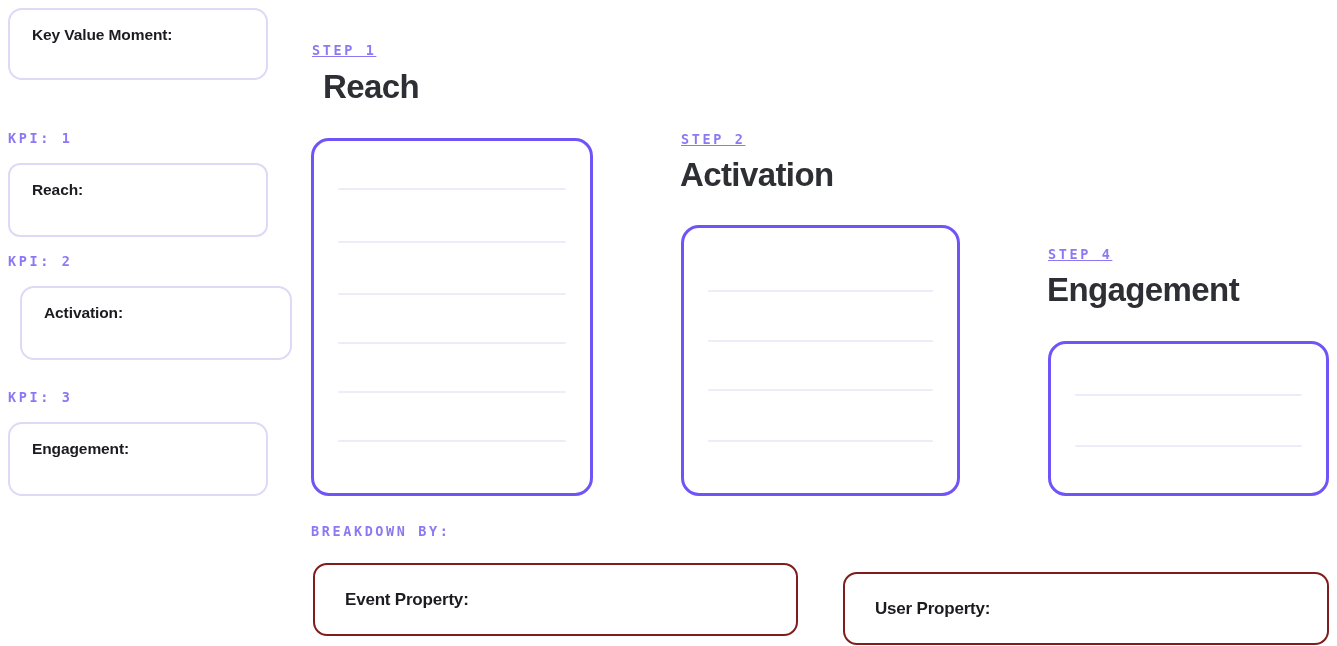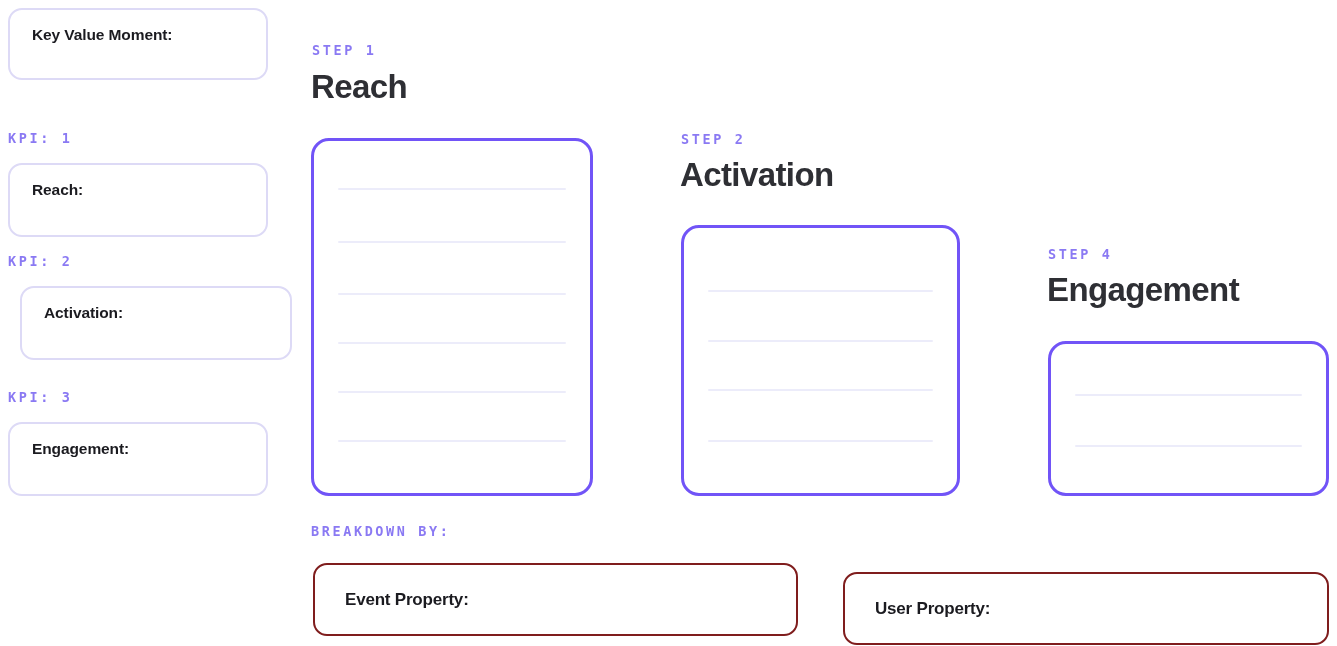--- a/index.html
+++ b/index.html
@@ -55,20 +55,21 @@
 
   
   .step-kicker {
     position: absolute;
     font-family: "DejaVu Sans Mono", "Liberation Mono", monospace;
     font-size: 13.5px;
     font-weight: 700;
     letter-spacing: 2.6px;
     color: #8a79f3;
     white-space: nowrap;
+    text-decoration: underline;
   }
   .step-title {
     position: absolute;
     font-size: 33px;
     font-weight: 700;
     color: #2e2f34;
     letter-spacing: -0.6px;
     white-space: nowrap;
     line-height: 1;
   }
@@ -116,36 +117,36 @@
 </head>
 <body>
 
 <div class="canvas">
 
   <div class="note-card" style="left:8px; top:8px; width:260px; height:72px;">
     <span class="note-label">Key Value Moment:</span>
   </div>
 
   <div class="mono-label" style="left:8px; top:130px;">KPI: 1</div>
-  <div class="note-card" style="left:8px; top:163px; width:260px; height:74px;">
+  <div class="note-card" style="left:8px; top:163px; width:260px; height:74px;border-radius:12px;">
     <span class="note-label">Reach:</span>
   </div>
 
   <div class="mono-label" style="left:8px; top:253px;">KPI: 2</div>
   <div class="note-card" style="left:20px; top:286px; width:272px; height:74px;">
     <span class="note-label">Activation:</span>
   </div>
 
   <div class="mono-label" style="left:8px; top:389px;">KPI: 3</div>
   <div class="note-card" style="left:8px; top:422px; width:260px; height:74px;">
     <span class="note-label">Engagement:</span>
   </div>
 
   <div class="step-kicker" style="left:312px; top:42px;">STEP 1</div>
-  <div class="step-title" style="left:311px; top:70px;">Reach</div>
+  <div class="step-title" style="left:323px; top:70px;">Reach</div>
 
   <div class="step-card" style="left:311px; top:138px; width:282px; height:358px;">
     <div class="rule-lines">
       <div class="rule-line" style="left:24px; right:24px; top:47px;"></div>
       <div class="rule-line" style="left:24px; right:24px; top:100px;"></div>
       <div class="rule-line" style="left:24px; right:24px; top:152px;"></div>
       <div class="rule-line" style="left:24px; right:24px; top:201px;"></div>
       <div class="rule-line" style="left:24px; right:24px; top:250px;"></div>
       <div class="rule-line" style="left:24px; right:24px; top:299px;"></div>
     </div>

